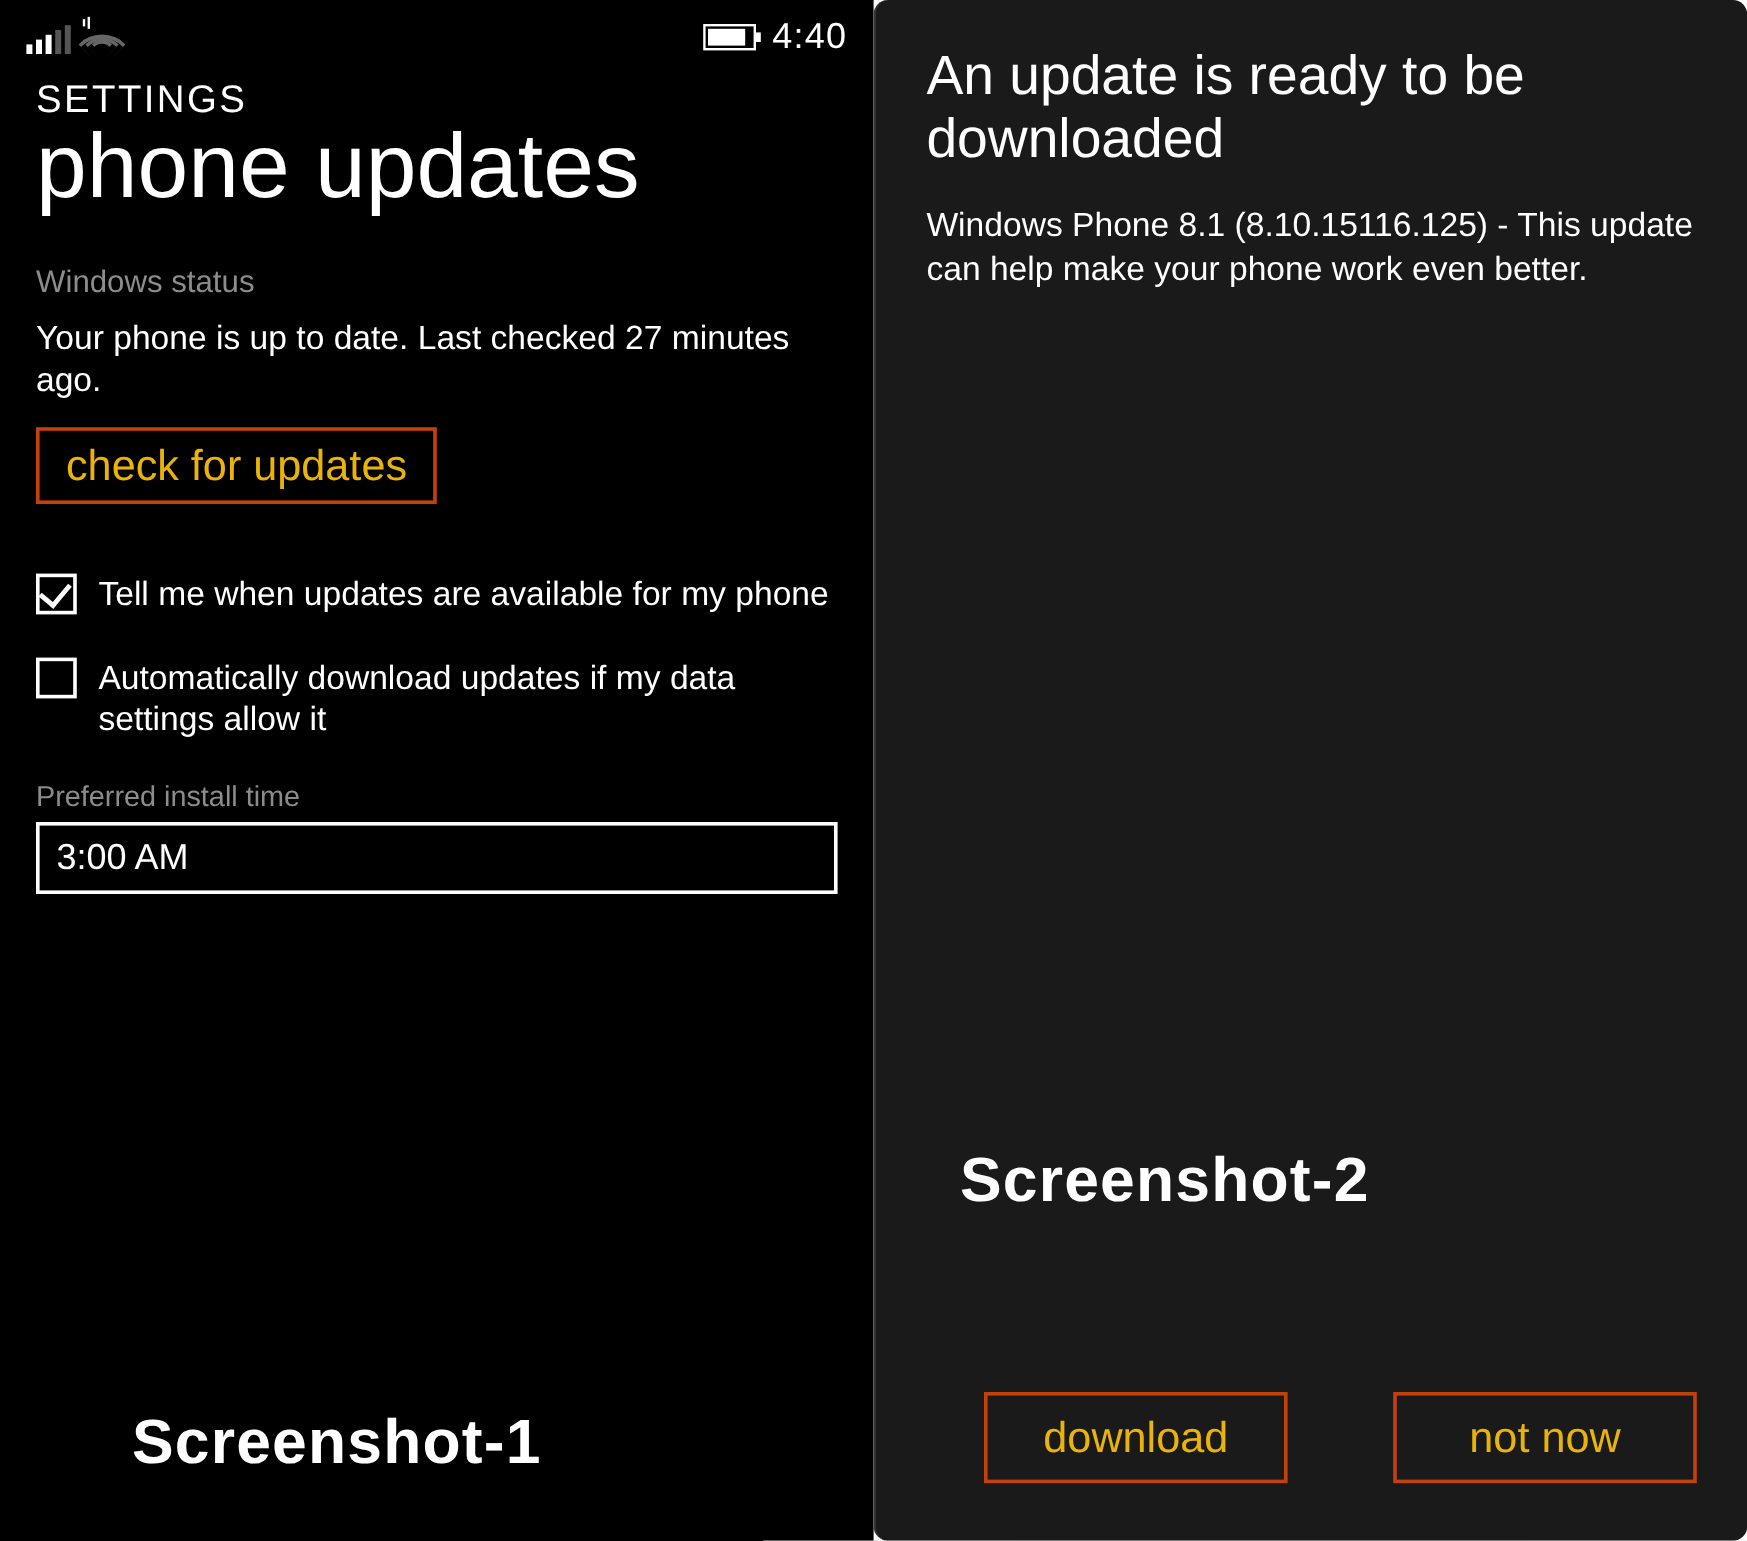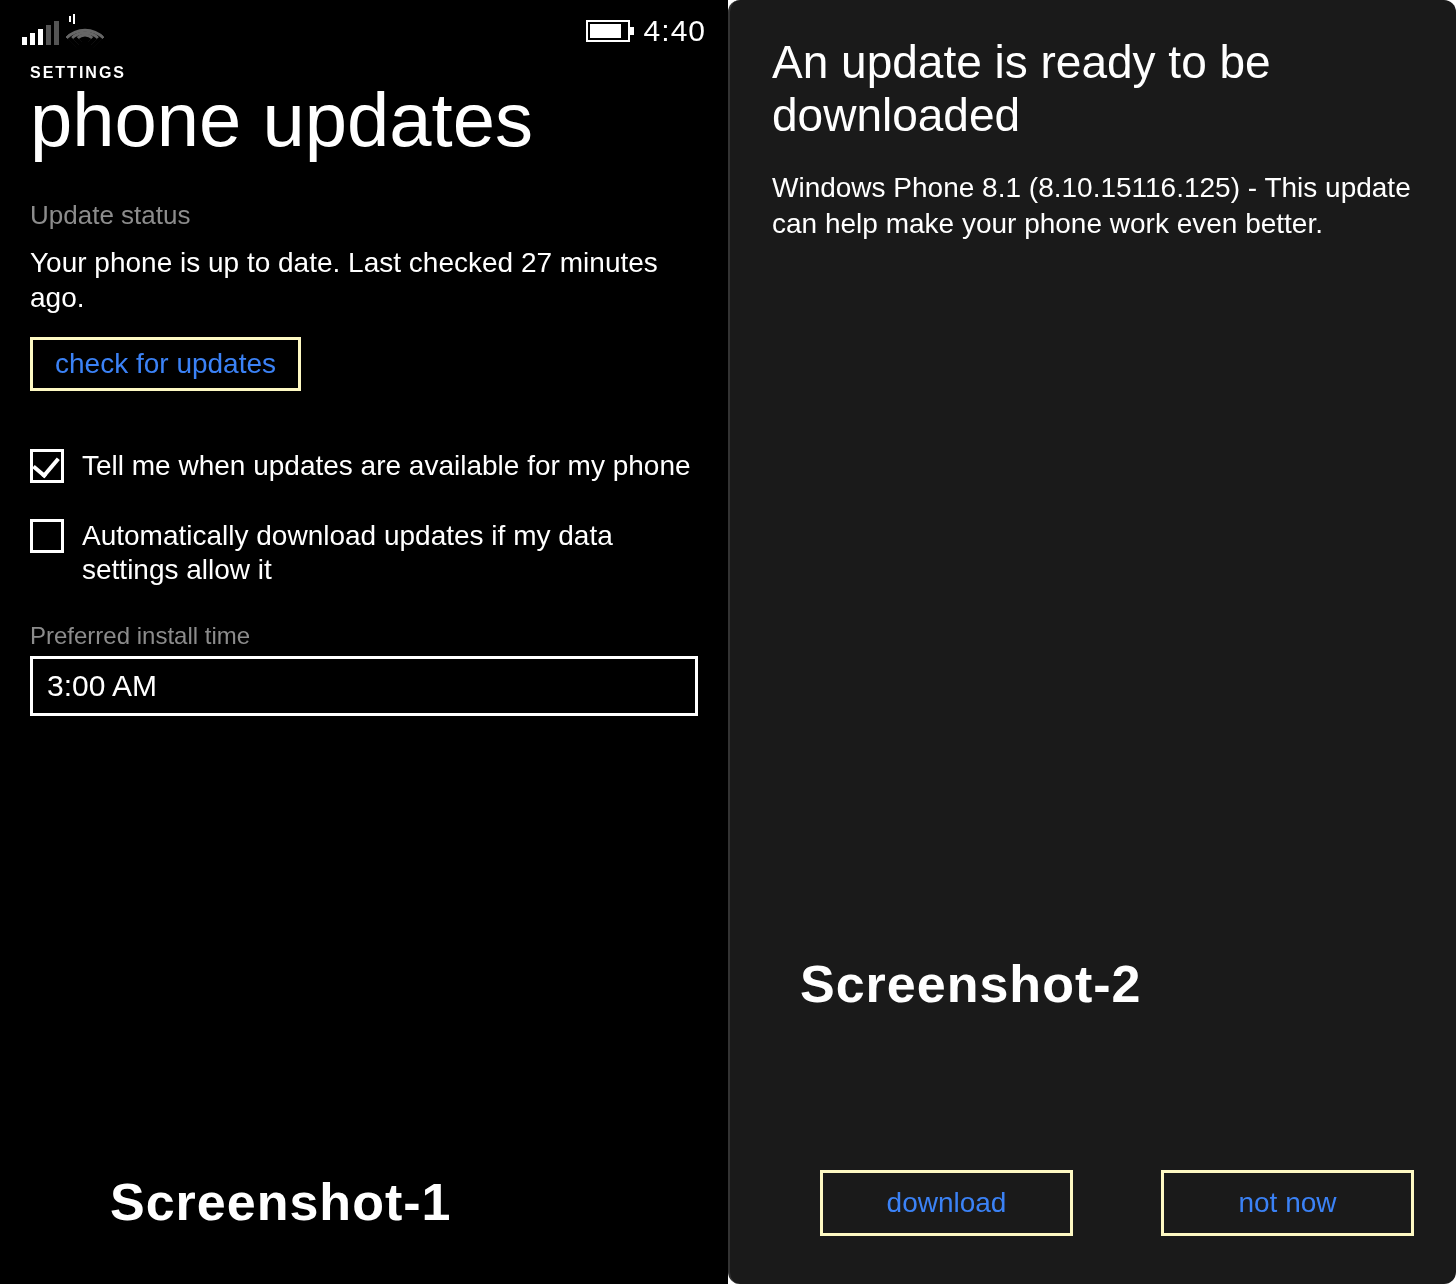--- a/index.html
+++ b/index.html
@@ -22,25 +22,25 @@
   .wifi .a2{width:20px;height:20px;bottom:-2px;left:0}
   .wifi .a3{width:28px;height:28px;bottom:-6px;left:-4px}
   .wifi .tick{position:absolute;top:-3px;left:-6px;width:10px;height:10px;}
   .wifi .tick:before,.wifi .tick:after{content:"";position:absolute;background:#fff;width:2px}
   .wifi .tick:before{height:10px;left:4px}.wifi .tick:after{height:6px;left:0;top:2px}
   .batt { position: relative; width: 44px; height: 22px; border: 2px solid #fff; }
   .batt:after{content:"";position:absolute;right:-6px;top:5px;width:4px;height:8px;background:#fff}
   .batt .fill{position:absolute;left:2px;top:2px;bottom:2px;width:78%;background:#fff}
   .clock { font-size: 30px; letter-spacing: 1px; }
   
-  .crumb { padding: 10px 30px 0 30px; font-size: 16px; letter-spacing: 2px; font-weight: 700; }
+  .crumb { padding: 10px 30px 0 30px; font-size: 32px; letter-spacing: 2px; font-weight: 400; }
   .title { padding: 0 30px; font-size: 76px; font-weight: 200; line-height: 1; }
   .section-label { padding: 42px 30px 8px 30px; color: #8c8c8c; font-size: 26px; }
   .body { padding: 6px 30px 0 30px; font-size: 28px; line-height: 1.25; }
-  .btn { display: inline-block; border: 3px solid #fef9c3; padding: 8px 22px; font-size: 28px; background: transparent; color:#3b82f6; cursor:pointer; }
+  .btn { display: inline-block; border: 3px solid #c2410c; padding: 8px 22px; font-size: 36px; background: transparent; color:#eab308; cursor:pointer; }
   .btn-wrap { padding: 22px 30px 0 30px; }
   .opts { padding: 58px 30px 0 30px; }
   .opt { display: flex; align-items: flex-start; gap: 18px; margin-bottom: 36px; }
   .chk { width: 34px; height: 34px; border: 3px solid #fff; flex: 0 0 auto; position: relative; cursor:pointer; }
   .chk.checked:after { content:""; position:absolute; left:5px; top:0px; width:12px; height:20px; border-right:4px solid #fff; border-bottom:4px solid #fff; transform: rotate(40deg); }
   .opt-label { font-size: 28px; line-height: 1.2; }
   .field-label { color:#8c8c8c; font-size:24px; padding: 0 30px; }
   .txtfield { margin: 6px 30px 0 30px; border:3px solid #fff; padding:10px 14px; font-size:30px; cursor:pointer; }
   .caption { position:absolute; font-family: Arial, sans-serif; font-weight: 900; font-size: 52px; letter-spacing: 1px; }
   .caption.c1 { left: 110px; bottom: 52px; }
@@ -78,21 +78,21 @@
         <span class="batt">
             <span class="fill"></span>
           </span>
         <span class="clock">4:40</span>
       </div>
     </div>
 
     <div class="crumb">SETTINGS</div>
     <div class="title">phone updates</div>
 
-    <div class="section-label">Update status</div>
+    <div class="section-label">Windows status</div>
     <div class="body">Your phone is up to date. Last checked 27 minutes ago.</div>
 
     <div class="btn-wrap">
       <button class="btn">check for updates</button>
     </div>
 
     <div class="opts">
       <div class="opt">
         <span class="chk checked"></span>
         <span class="opt-label">Tell me when updates are available for my phone</span>

